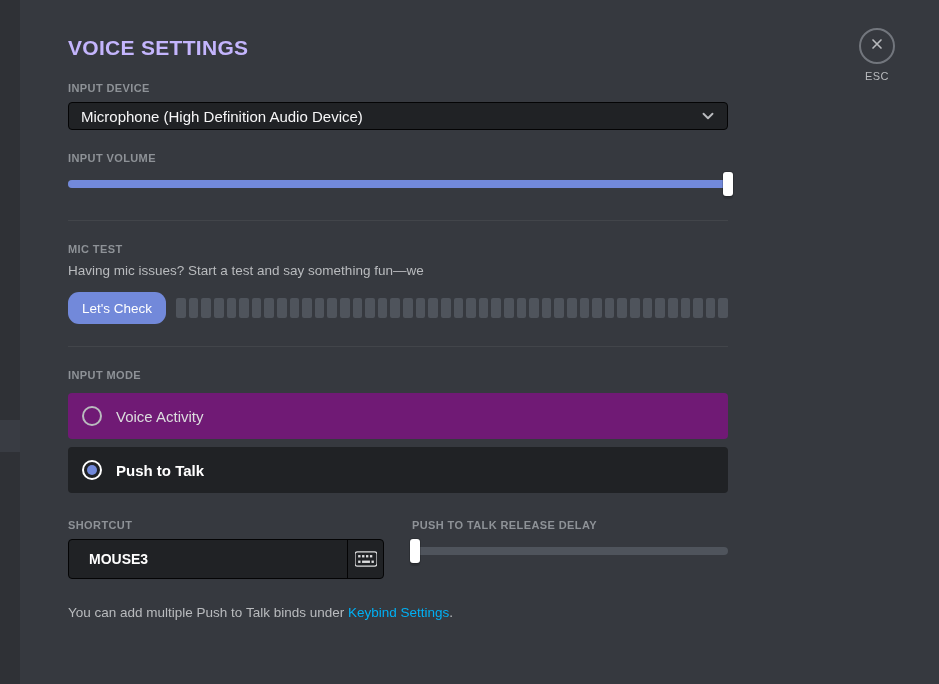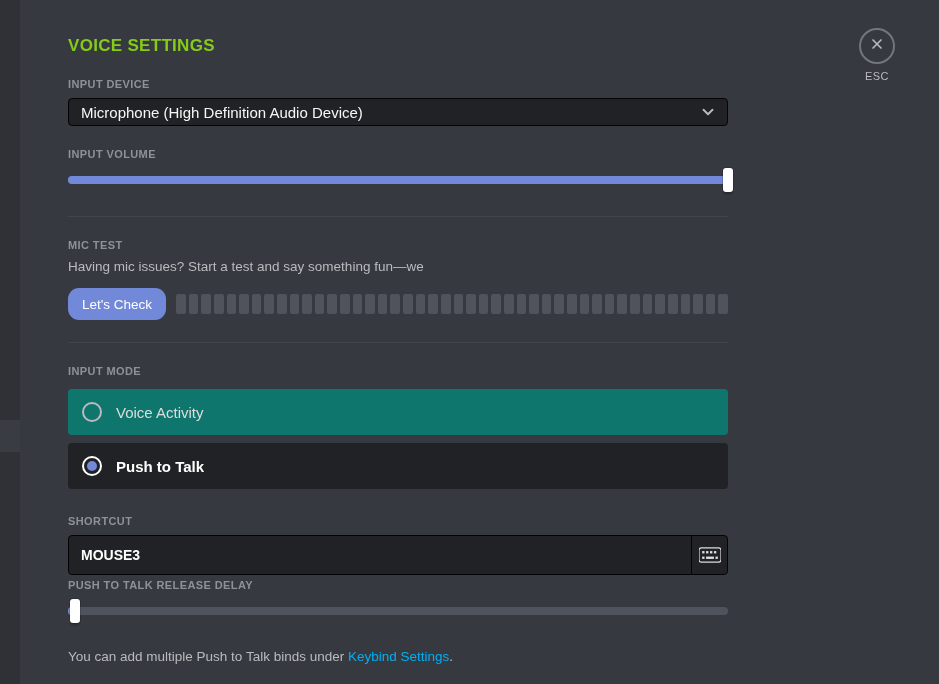--- a/index.html
+++ b/index.html
@@ -29,30 +29,29 @@
     left: 20px; top: 0;
     width: 919px; height: 684px;
     background: #36393f;
     padding: 36px 40px 0 48px;
   }
   .content {
     width: 660px;
     position: relative;
   }
   .page-title {
-    color: #84cc16;
-    font-size: 17px;
+    color: #c4b5fd;
+    font-size: 21px;
     font-weight: 700;
     letter-spacing: 0.3px;
     margin-bottom: 22px;
   }
   .row {
     display: flex;
-    gap: 4px;
-    flex-direction: column;
+    gap: 28px;
   }
   .col { flex: 1; position: relative; }
   .field-label {
     font-size: 11px;
     font-weight: 700;
     letter-spacing: 0.4px;
     color: #8e9297;
     margin-bottom: 8px;
     text-transform: uppercase;
   }
@@ -139,21 +138,21 @@
     gap: 14px;
     height: 46px;
     border-radius: 4px;
     padding: 0 14px;
     margin-bottom: 8px;
     font-size: 15px;
     font-weight: 600;
     color: #ffffff;
     cursor: pointer;
   }
-  .radio-item.inactive { background: #0f766e; color: #dcddde; font-weight: 500; }
+  .radio-item.inactive { background: #701a75; color: #dcddde; font-weight: 500; }
   .radio-item.active { background: #202225; }
   .radio-circle {
     width: 20px; height: 20px;
     border-radius: 50%;
     border: 2px solid #b9bbbe;
     display: flex; align-items: center; justify-content: center;
   }
   .radio-circle.filled { border-color: #ffffff; }
   .radio-dot {
     width: 10px; height: 10px; border-radius: 50%;
@@ -166,20 +165,21 @@
     border-radius: 4px;
     height: 40px;
     align-items: center;
   }
   .shortcut-text {
     flex: 1;
     padding: 0 12px;
     font-size: 14px;
     font-weight: 700;
     color: #ffffff;
+    margin-left: 8px;
   }
   .kbd-icon {
     width: 36px; height: 40px;
     display: flex; align-items: center; justify-content: center;
     color: #dcddde;
     border-left: 1px solid #040405;
   }
   .kbd-icon svg { width: 22px; height: 16px; }
   .footnote {
     font-size: 13.5px;

